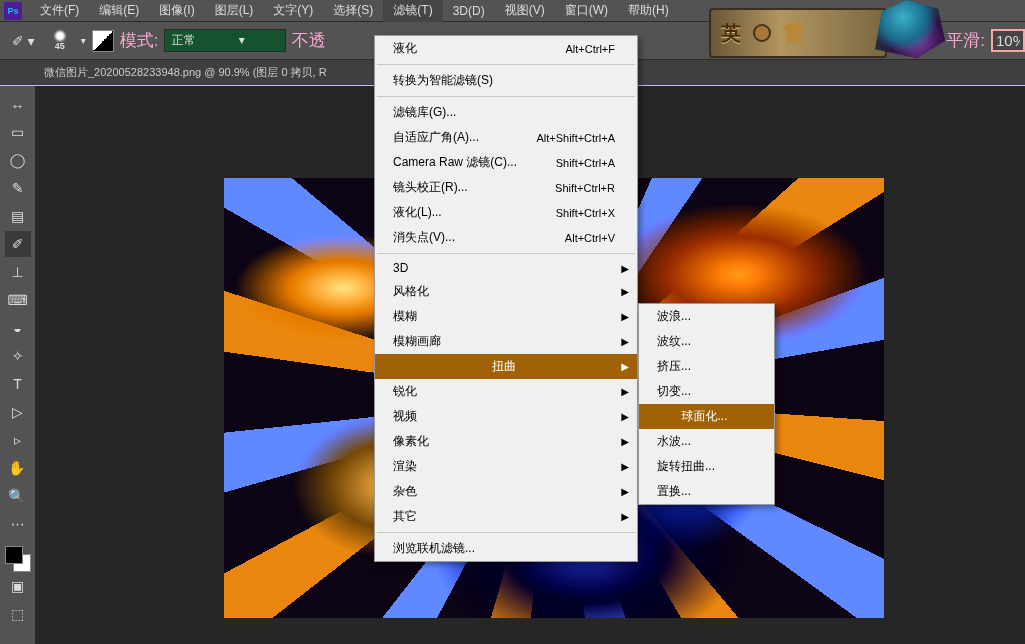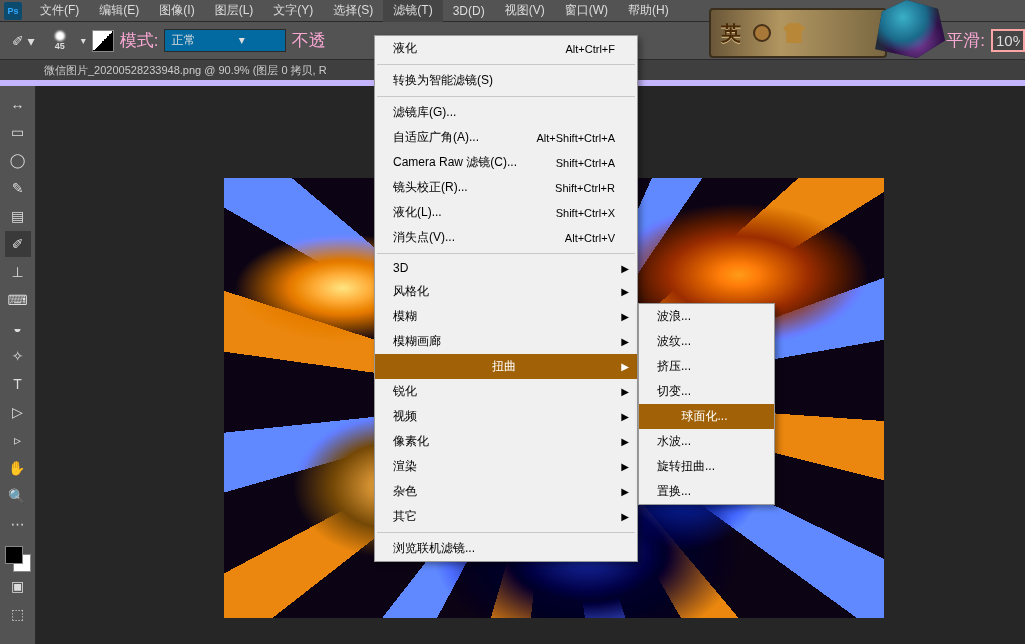--- a/index.html
+++ b/index.html
@@ -1,33 +1,33 @@
 <!DOCTYPE html>
 <html><head>
 <meta charset="utf-8">
 <style>
   * { margin: 0; padding: 0; box-sizing: border-box; font-family: "Microsoft YaHei", sans-serif; }
   body { background: #535353; width: 1025px; height: 644px; overflow: hidden; position: relative; }
   
   .menubar { background: #535353; height: 22px; display: flex; align-items: center; padding-left: 4px; border-bottom: 1px solid #2a2a2a; }
-  .ps-icon { width: 18px; height: 18px; background: #0c4a6e; color: #31a8ff; font-size: 9px; font-weight: bold; display: flex; align-items: center; justify-content: center; border-radius: 2px; margin-right: 8px; }
+  .ps-icon { width: 18px; height: 18px; background: #4c1d95; color: #31a8ff; font-size: 9px; font-weight: bold; display: flex; align-items: center; justify-content: center; border-radius: 2px; margin-right: 8px; }
   .menu-item { color: #ddd; font-size: 12px; padding: 3px 10px; cursor: default; }
   .menu-item.active { background: #454545; }
   
   .optionsbar { background: #535353; height: 38px; display: flex; align-items: center; padding-left: 8px; border-bottom: 1px solid #2a2a2a; gap: 6px; }
   .brush-icon { color: #ddd; font-size: 14px; padding: 0 4px; }
   .brush-preview { width: 30px; height: 30px; display: flex; flex-direction: column; align-items: center; justify-content: center; font-weight: bold; }
   .brush-dot { width: 10px; height: 10px; background: #fff; border-radius: 50%; filter: blur(1px); }
   .brush-size { color: #ddd; font-size: 9px; }
   .swap-icon { width: 22px; height: 22px; background: linear-gradient(135deg,#fff 50%,#000 50%); border: 1px solid #888; }
   .opt-label { color: #f9a8d4; font-size: 17px; }
-  .mode-select { background: #0369a1; color: #ddd; border: 1px solid #2a2a2a; font-size: 12px; padding: 2px 40px 2px 6px; }
+  .mode-select { background: #14532d; color: #ddd; border: 1px solid #2a2a2a; font-size: 12px; padding: 2px 40px 2px 6px; }
   .smooth-input { background: #454545; color: #ddd; border: 2px solid #fca5a5; font-size: 15px; width: 34px; padding: 1px 3px; }
   
-  .tabbar { background: #3f3f3f; height: 26px; display: flex; align-items: center; padding-left: 36px; border-bottom: 6px solid #c4b5fd; }
+  .tabbar { background: #3f3f3f; height: 26px; display: flex; align-items: center; padding-left: 36px; border-bottom: 1px solid #c4b5fd; }
   .doc-tab { color: #ccc; font-size: 11px; padding: 0 8px; }
   
   .workspace { position: absolute; left: 0; top: 86px; right: 0; bottom: 0; display: flex; }
   .toolbar { width: 36px; background: #535353; display: flex; flex-direction: column; align-items: center; padding-top: 4px; border-right: 1px solid #2a2a2a; }
   .tool { width: 26px; height: 26px; color: #ddd; display: flex; align-items: center; justify-content: center; font-size: 14px; margin: 1px 0; }
   .tool.selected { background: #3a3a3a; }
   .color-swatch { width: 26px; height: 26px; position: relative; margin-top: 8px; }
   .fg-color { width: 18px; height: 18px; background: #000; border: 1px solid #888; position: absolute; top: 0; left: 0; }
   .bg-color { width: 18px; height: 18px; background: #fff; border: 1px solid #888; position: absolute; bottom: 0; right: 0; }
   

